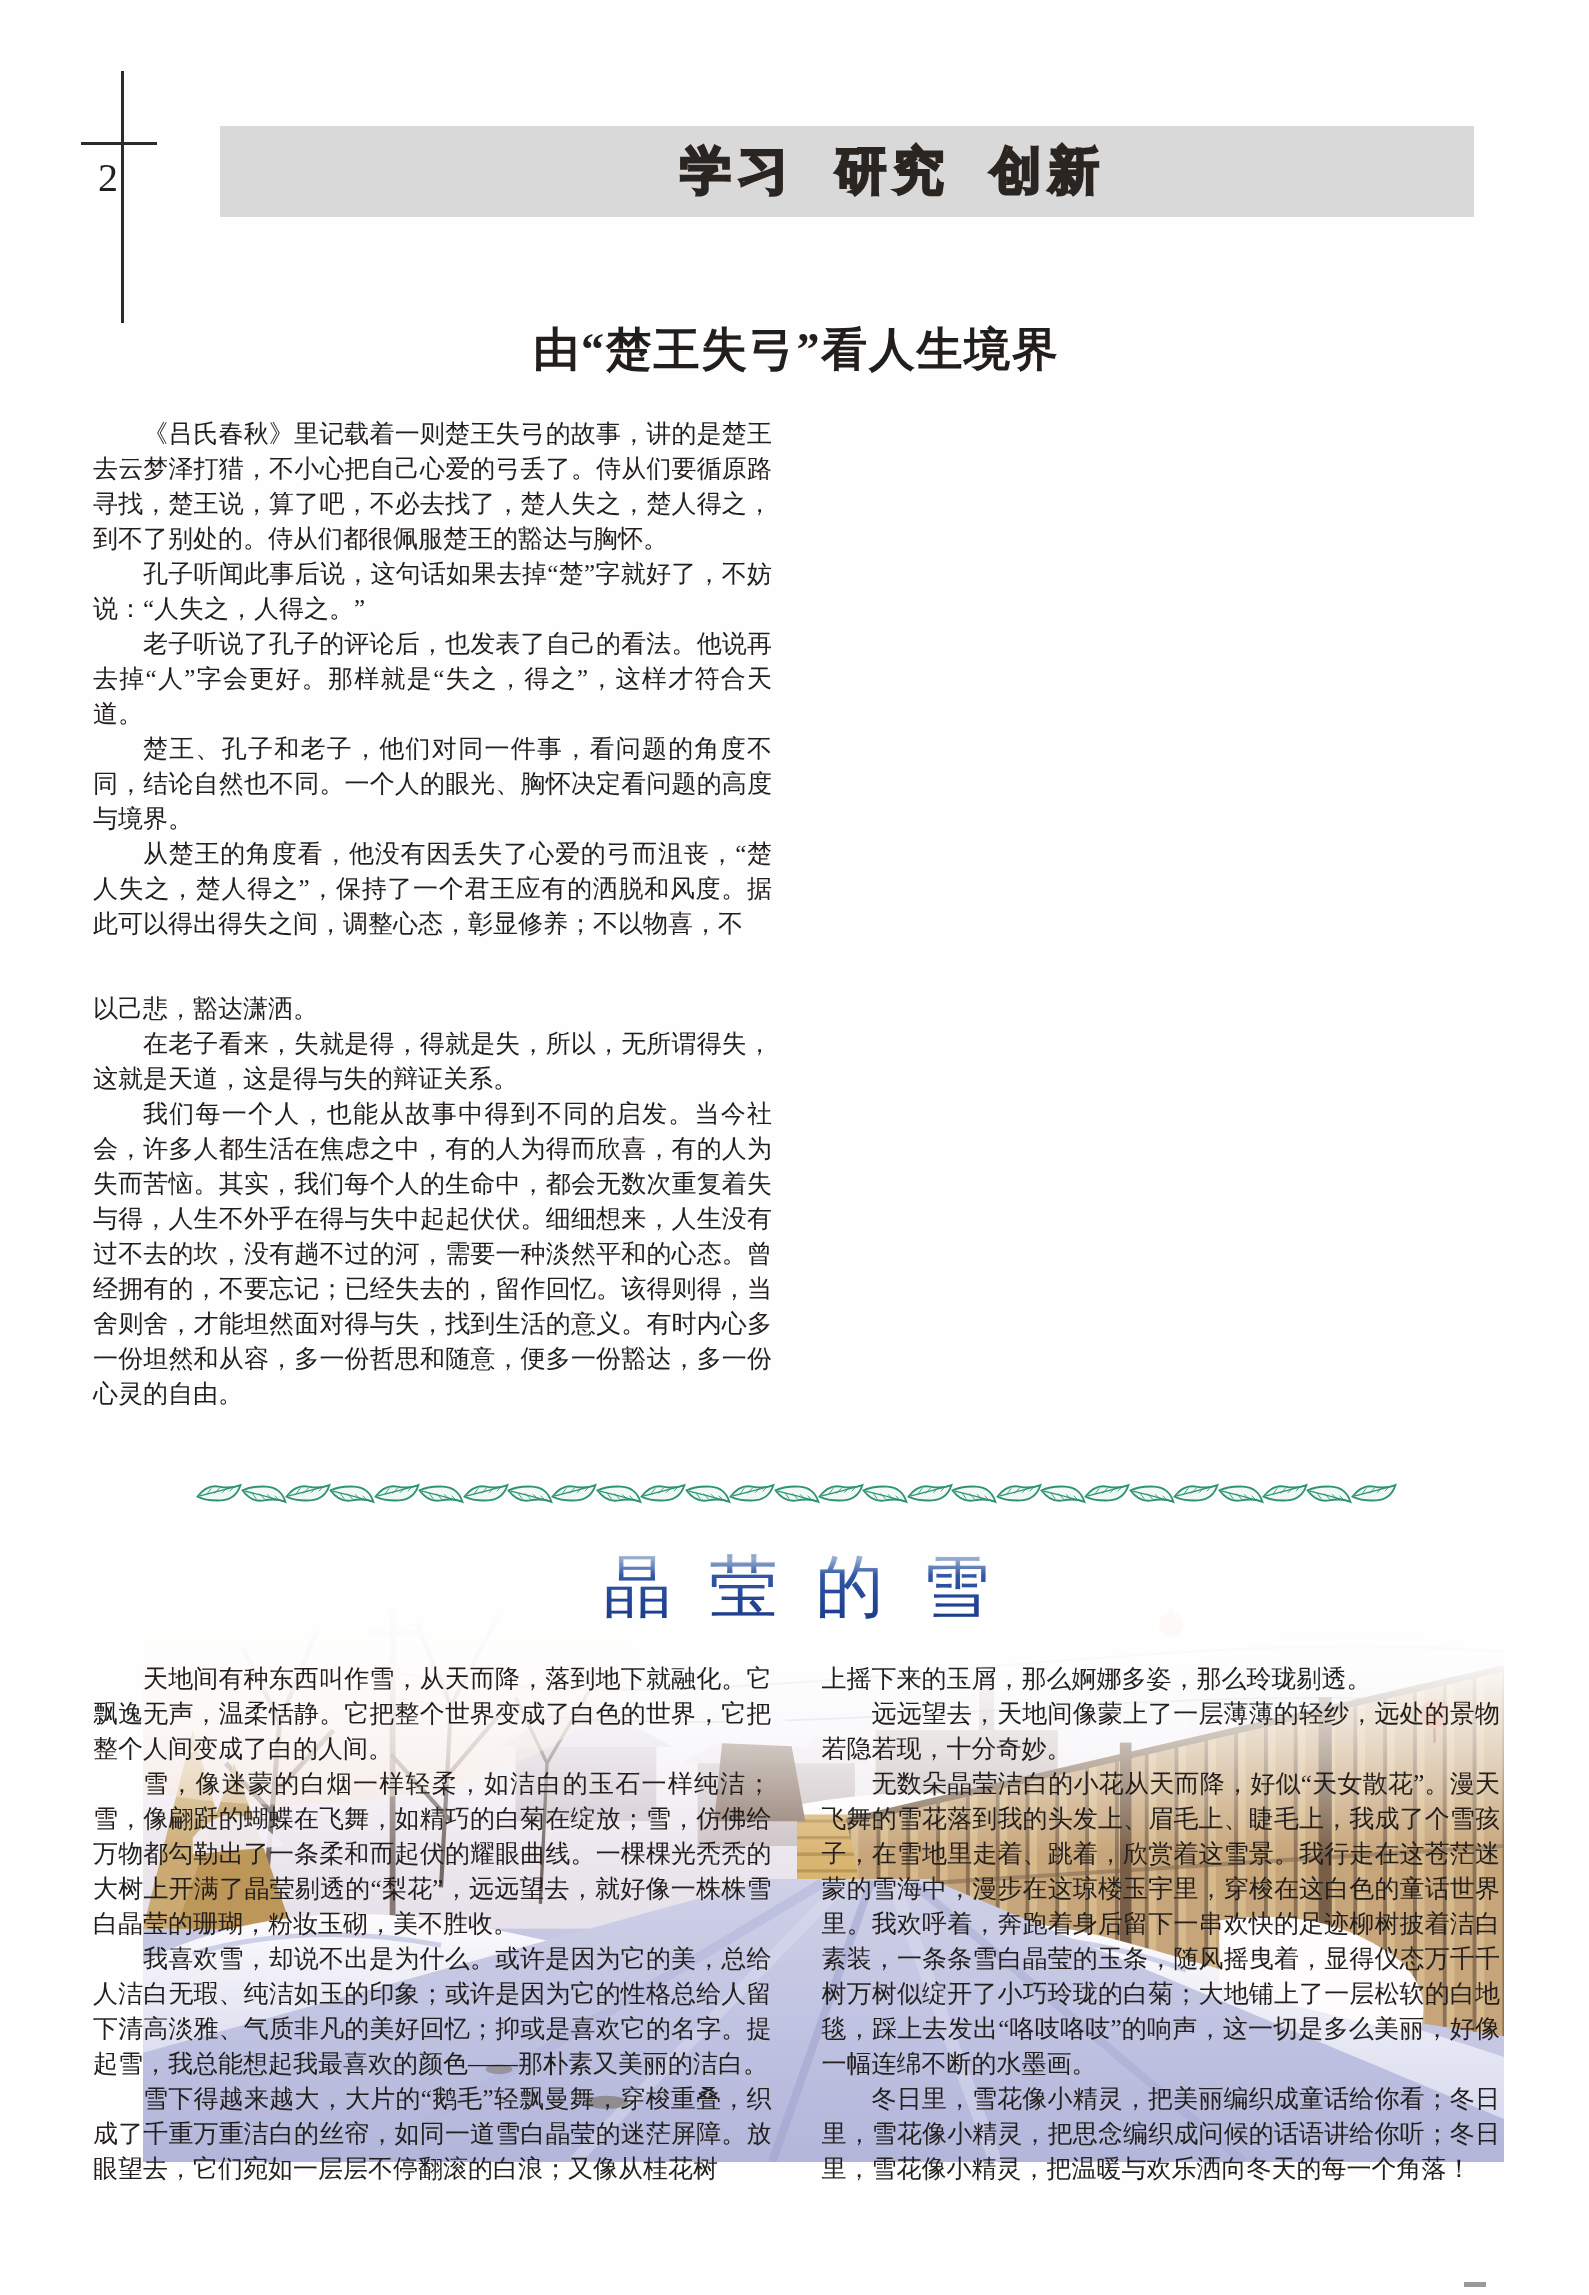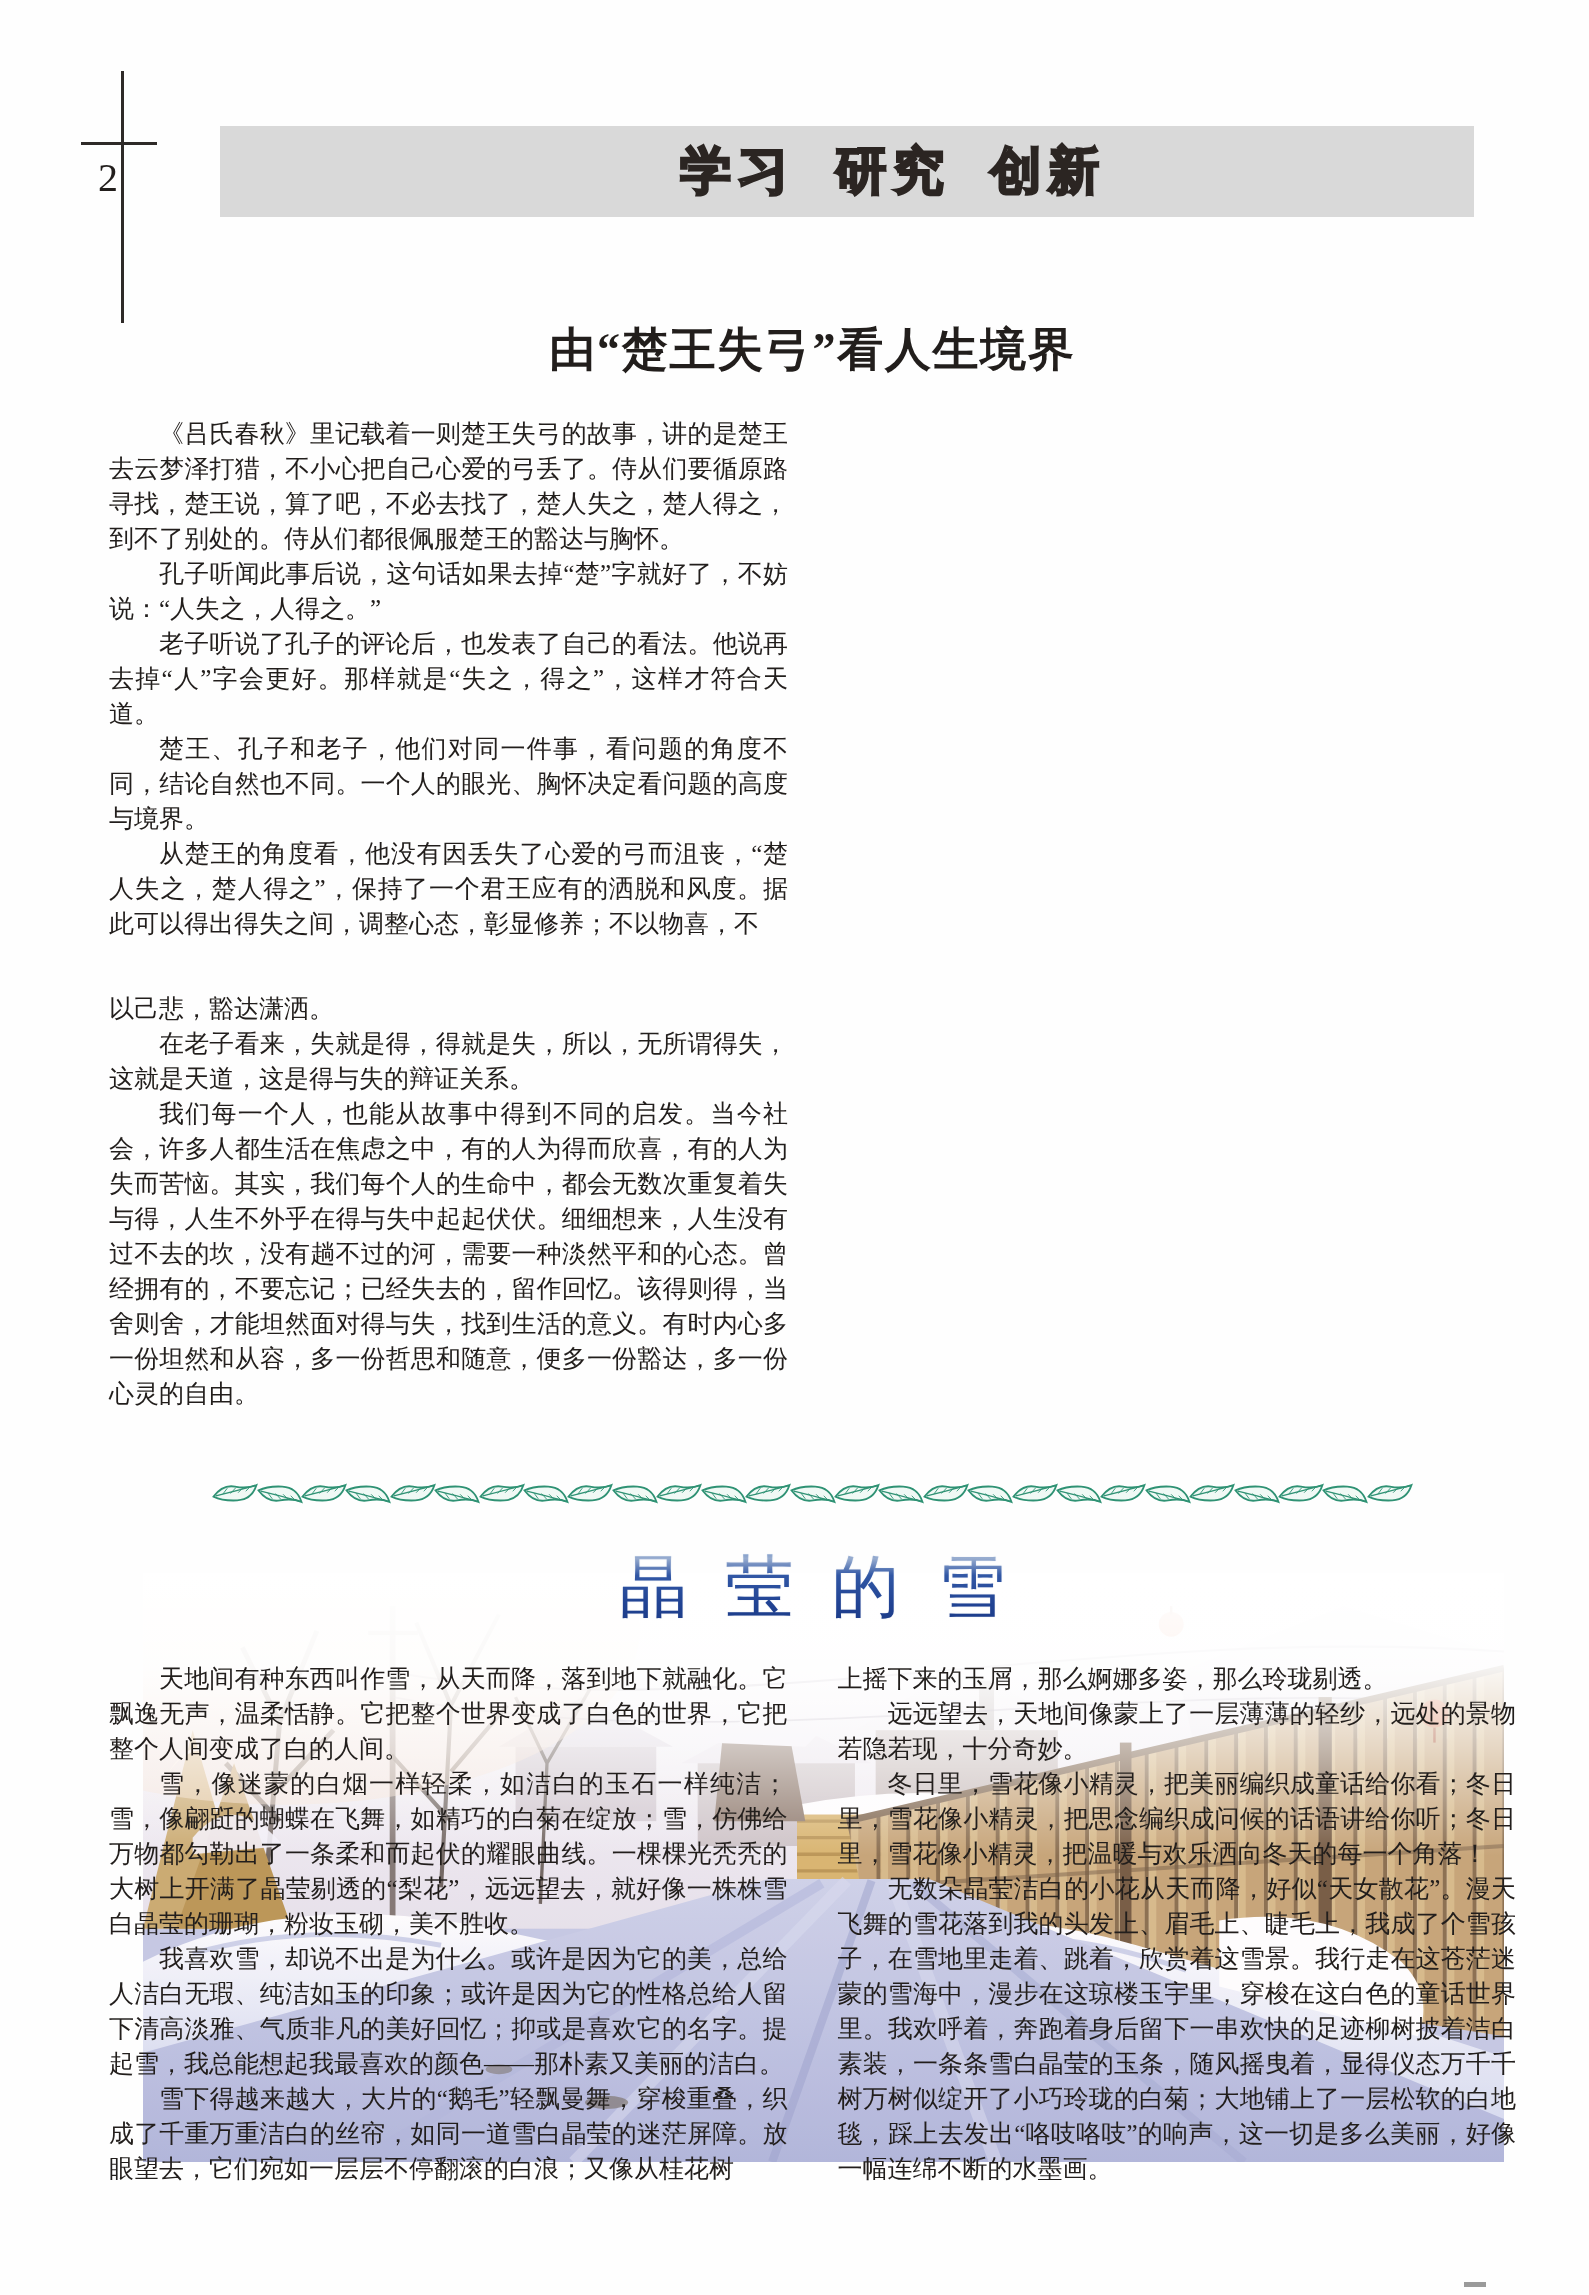--- a/index.html
+++ b/index.html
@@ -17,21 +17,21 @@
   
   .band{position:absolute;left:220px;top:126px;width:1254px;height:91px;background:#d9d9d9;
         display:flex;align-items:center;justify-content:center;gap:79px;z-index:2;
         transform:none;}
   .band-inner{display:flex;gap:40px;transform:translateX(46px);}
   .band-word{font-family:"Liberation Sans","DejaVu Sans",sans-serif;font-weight:700;
              font-size:51px;letter-spacing:6.6px;color:#d9d9d9;
              -webkit-text-stroke:2.5px #2b2522;}
 
   
-  .content{position:absolute;left:93px;top:0;width:1407px;z-index:2;margin-left:16px;}
+  .content{position:absolute;left:93px;top:0;width:1407px;z-index:2;}
   .a1-title{margin:325px 0 0 0;text-align:center;font-size:46px;line-height:50px;
             font-weight:700;letter-spacing:1.7px;}
   .cols{display:flex;gap:50px;}
   .cols1{margin-top:41px;flex-direction:column;}
   .cols2{margin-top:33px;}
   .col{width:679px;}
   .col p{margin:0;font-size:25px;line-height:35px;text-align:justify;text-indent:2em;}
   .col p.cont{text-indent:0;}
 
   
@@ -335,21 +335,21 @@
     <div class="cols cols2">
       <div class="col">
           <p>天地间有种东西叫作雪，从天而降，落到地下就融化。它飘逸无声，温柔恬静。它把整个世界变成了白色的世界，它把整个人间变成了白的人间。</p>
           <p>雪，像迷蒙的白烟一样轻柔，如洁白的玉石一样纯洁；雪，像翩跹的蝴蝶在飞舞，如精巧的白菊在绽放；雪，仿佛给万物都勾勒出了一条柔和而起伏的耀眼曲线。一棵棵光秃秃的大树上开满了晶莹剔透的“梨花”，远远望去，就好像一株株雪白晶莹的珊瑚，粉妆玉砌，美不胜收。</p>
           <p>我喜欢雪，却说不出是为什么。或许是因为它的美，总给人洁白无瑕、纯洁如玉的印象；或许是因为它的性格总给人留下清高淡雅、气质非凡的美好回忆；抑或是喜欢它的名字。提起雪，我总能想起我最喜欢的颜色——那朴素又美丽的洁白。</p>
           <p>雪下得越来越大，大片的“鹅毛”轻飘曼舞，穿梭重叠，织成了千重万重洁白的丝帘，如同一道雪白晶莹的迷茫屏障。放眼望去，它们宛如一层层不停翻滚的白浪；又像从桂花树</p>
         </div>
       <div class="col">
           <p class="cont">上摇下来的玉屑，那么婀娜多姿，那么玲珑剔透。</p>
           <p>远远望去，天地间像蒙上了一层薄薄的轻纱，远处的景物若隐若现，十分奇妙。</p>
+          <p>无数朵晶莹洁白的小花从天而降，好似“天女散花”。漫天飞舞的雪花落到我的头发上、眉毛上、睫毛上，我成了个雪孩子，在雪地里走着、跳着，欣赏着这雪景。我行走在这苍茫迷蒙的雪海中，漫步在这琼楼玉宇里，穿梭在这白色的童话世界里。我欢呼着，奔跑着身后留下一串欢快的足迹柳树披着洁白素装，一条条雪白晶莹的玉条，随风摇曳着，显得仪态万千千树万树似绽开了小巧玲珑的白菊；大地铺上了一层松软的白地毯，踩上去发出“咯吱咯吱”的响声，这一切是多么美丽，好像一幅连绵不断的水墨画。</p>
           <p>冬日里，雪花像小精灵，把美丽编织成童话给你看；冬日里，雪花像小精灵，把思念编织成问候的话语讲给你听；冬日里，雪花像小精灵，把温暖与欢乐洒向冬天的每一个角落！</p>
-          <p>无数朵晶莹洁白的小花从天而降，好似“天女散花”。漫天飞舞的雪花落到我的头发上、眉毛上、睫毛上，我成了个雪孩子，在雪地里走着、跳着，欣赏着这雪景。我行走在这苍茫迷蒙的雪海中，漫步在这琼楼玉宇里，穿梭在这白色的童话世界里。我欢呼着，奔跑着身后留下一串欢快的足迹柳树披着洁白素装，一条条雪白晶莹的玉条，随风摇曳着，显得仪态万千千树万树似绽开了小巧玲珑的白菊；大地铺上了一层松软的白地毯，踩上去发出“咯吱咯吱”的响声，这一切是多么美丽，好像一幅连绵不断的水墨画。</p>
         </div>
     </div>
   </div>
 
   <div class="trim-br"></div>
 </div>
 
 
 </body></html>

